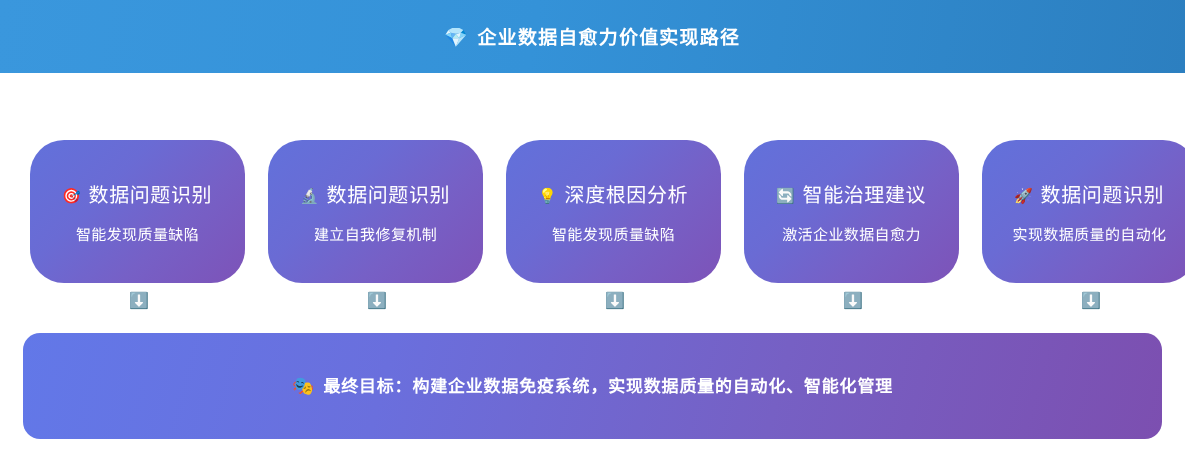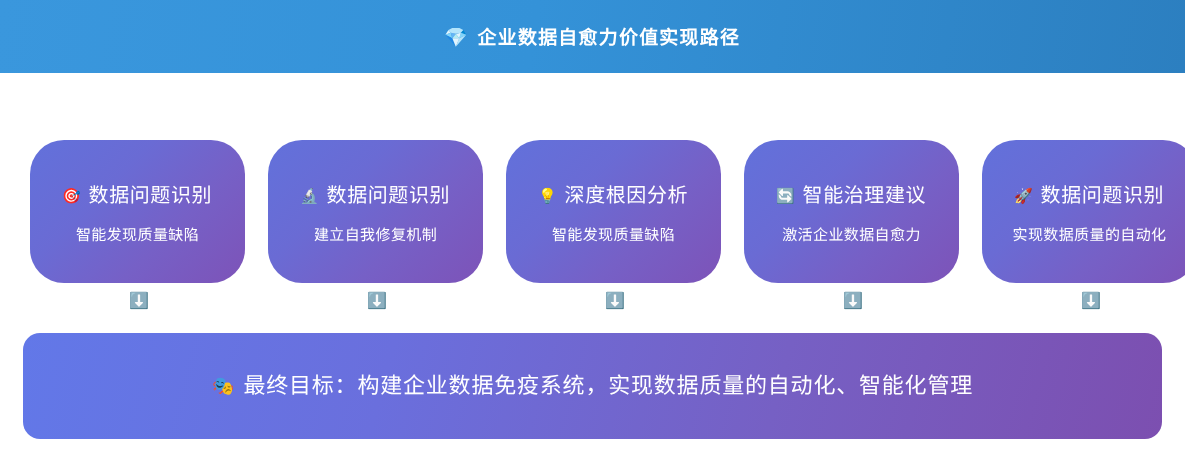--- a/index.html
+++ b/index.html
@@ -142,22 +142,22 @@
     align-items: center;
     gap: 9px;
   }
   .banner-icon {
     font-size: 18px;
     line-height: 1;
     display: inline-block;
   }
   .banner-text {
     color: #ffffff;
-    font-size: 22px;
-    font-weight: normal;
+    font-size: 17px;
+    font-weight: bold;
     letter-spacing: 0.8px;
     line-height: 1;
     white-space: nowrap;
   }
 </style>
 </head>
 <body>
 
 <div class="page">
 

